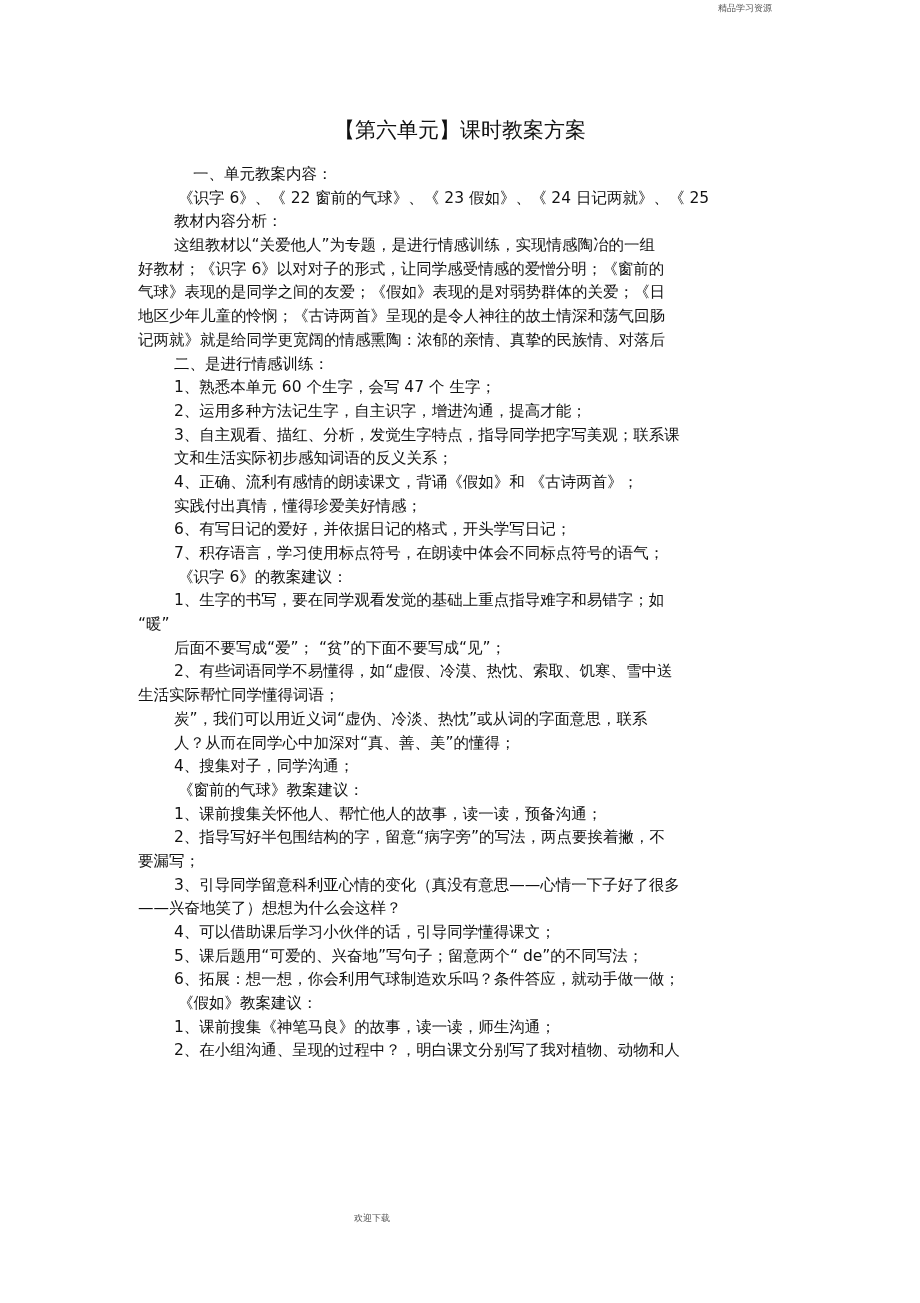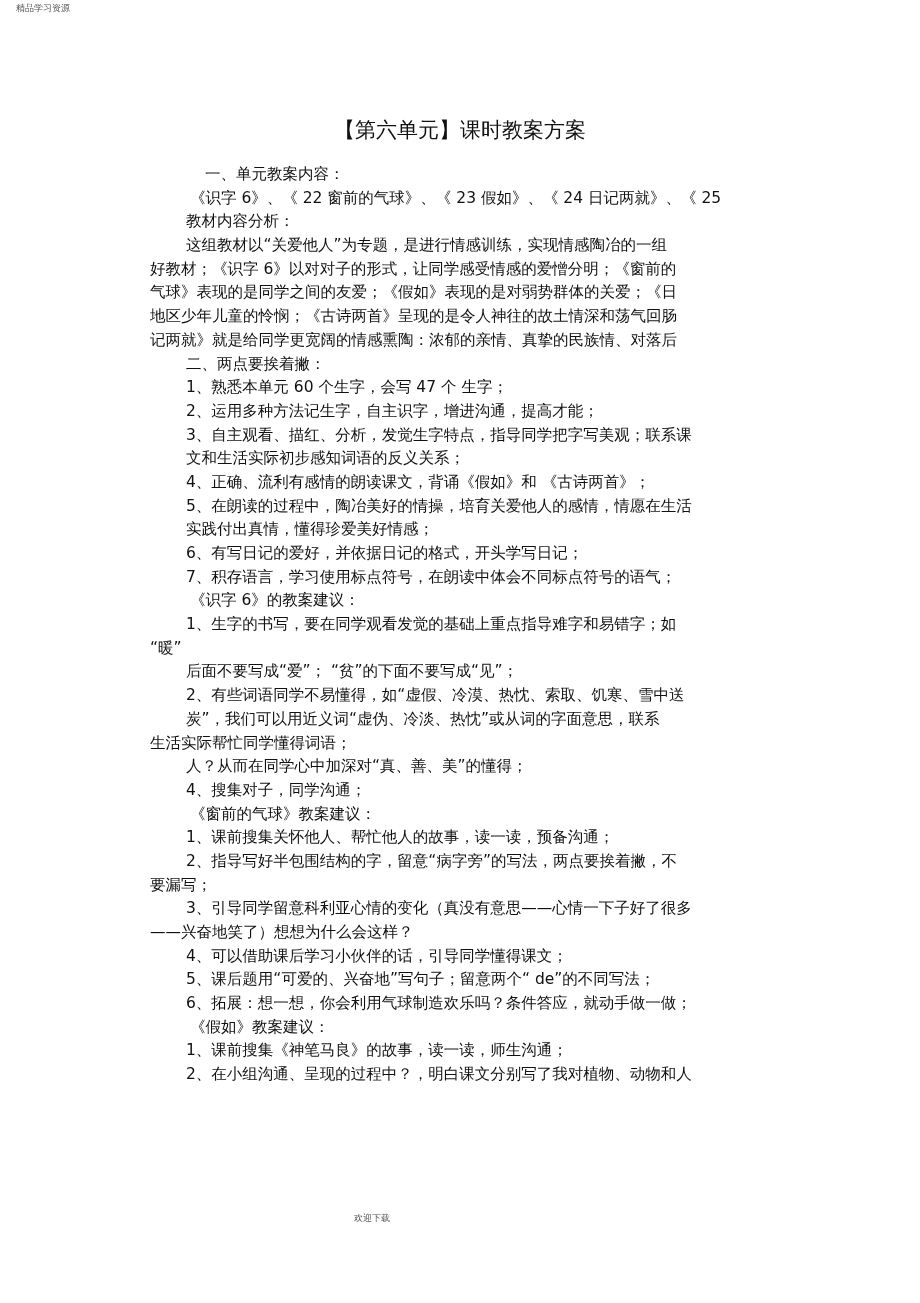--- a/index.html
+++ b/index.html
@@ -1,24 +1,24 @@
 <!DOCTYPE html>
 <html><head>
 <meta charset="utf-8">
 <style>
   html, body { margin: 0; padding: 0; background: #ffffff; }
   body { width: 920px; height: 1303px; position: relative; overflow: hidden;
          font-family: "DejaVu Sans", "Liberation Sans", sans-serif; color: #111; }
-  .header-note { position: absolute; top: 2px; left: 16px; width: 764px; text-align: left;
+  .header-note { position: absolute; top: 2px; left: 8px; width: 764px; text-align: right;
                  font-size: 9px; color: #555; font-family: "DejaVu Serif", serif; }
   .footer-note { position: absolute; top: 1212px; left: 0; width: 744px; text-align: center;
                  font-size: 9px; color: #555; font-family: "DejaVu Serif", serif; }
   .title { position: absolute; top: 116px; left: 0; width: 920px; text-align: center;
            font-size: 21px; color: #111; font-family: "DejaVu Sans", sans-serif; }
-  .content { position: absolute; top: 163px; left: 138px; width: 640px; font-size: 15.5px; margin-left: 12px; }
+  .content { position: absolute; top: 163px; left: 138px; width: 640px; font-size: 15.5px; }
   .line { height: 23.7px; line-height: 23.7px; white-space: nowrap; overflow: visible; }
   .i1 { padding-left: 36px; }
   .i0 { padding-left: 0; }
   .i2 { padding-left: 55px; }
   .i3 { padding-left: 40px; }
 </style>
 </head>
 <body>
 
 <div class="header-note">精品学习资源</div>
@@ -26,37 +26,36 @@
 
 <div class="content" id="body">
     <div class="line i2">一、单元教案内容：</div>
     <div class="line i3">《识字 6》、《 22 窗前的气球》、《  23 假如》、《 24 日记两就》、《  25</div>
     <div class="line i1">教材内容分析：</div>
     <div class="line i1">这组教材以“关爱他人”为专题，是进行情感训练，实现情感陶冶的一组</div>
     <div class="line i0">好教材；《识字  6》以对对子的形式，让同学感受情感的爱憎分明；《窗前的</div>
     <div class="line i0">气球》表现的是同学之间的友爱；《假如》表现的是对弱势群体的关爱；《日</div>
     <div class="line i0">地区少年儿童的怜悯；《古诗两首》呈现的是令人神往的故土情深和荡气回肠</div>
     <div class="line i0">记两就》就是给同学更宽阔的情感熏陶：浓郁的亲情、真挚的民族情、对落后</div>
-    <div class="line i1">二、两点要挨着撇：</div>
+    <div class="line i1">二、是进行情感训练：</div>
     <div class="line i1">1、熟悉本单元  60 个生字，会写  47 个  生字；</div>
     <div class="line i1">2、运用多种方法记生字，自主识字，增进沟通，提高才能；</div>
     <div class="line i1">3、自主观看、描红、分析，发觉生字特点，指导同学把字写美观；联系课</div>
     <div class="line i1">文和生活实际初步感知词语的反义关系；</div>
     <div class="line i1">4、正确、流利有感情的朗读课文，背诵《假如》和        《古诗两首》；</div>
-    <div class="line i1">5、在朗读的过程中，陶冶美好的情操，培育关爱他人的感情，情愿在生活</div>
     <div class="line i1">实践付出真情，懂得珍爱美好情感；</div>
     <div class="line i1">6、有写日记的爱好，并依据日记的格式，开头学写日记；</div>
     <div class="line i1">7、积存语言，学习使用标点符号，在朗读中体会不同标点符号的语气；</div>
     <div class="line i3">《识字  6》的教案建议：</div>
     <div class="line i1">1、生字的书写，要在同学观看发觉的基础上重点指导难字和易错字；如</div>
     <div class="line i0">“暖”</div>
     <div class="line i1">后面不要写成“爱”；      “贫”的下面不要写成“见”；</div>
     <div class="line i1">2、有些词语同学不易懂得，如“虚假、冷漠、热忱、索取、饥寒、雪中送</div>
+    <div class="line i0">生活实际帮忙同学懂得词语；</div>
     <div class="line i1">炭”，我们可以用近义词“虚伪、冷淡、热忱”或从词的字面意思，联系</div>
-    <div class="line i0">生活实际帮忙同学懂得词语；</div>
     <div class="line i1">人？从而在同学心中加深对“真、善、美”的懂得；</div>
     <div class="line i1">4、搜集对子，同学沟通；</div>
     <div class="line i3">《窗前的气球》教案建议：</div>
     <div class="line i1">1、课前搜集关怀他人、帮忙他人的故事，读一读，预备沟通；</div>
     <div class="line i1">2、指导写好半包围结构的字，留意“病字旁”的写法，两点要挨着撇，不</div>
     <div class="line i0">要漏写；</div>
     <div class="line i1">3、引导同学留意科利亚心情的变化（真没有意思——心情一下子好了很多</div>
     <div class="line i0">——兴奋地笑了）想想为什么会这样？</div>
     <div class="line i1">4、可以借助课后学习小伙伴的话，引导同学懂得课文；</div>
     <div class="line i1">5、课后题用“可爱的、兴奋地”写句子；留意两个“     de”的不同写法；</div>

